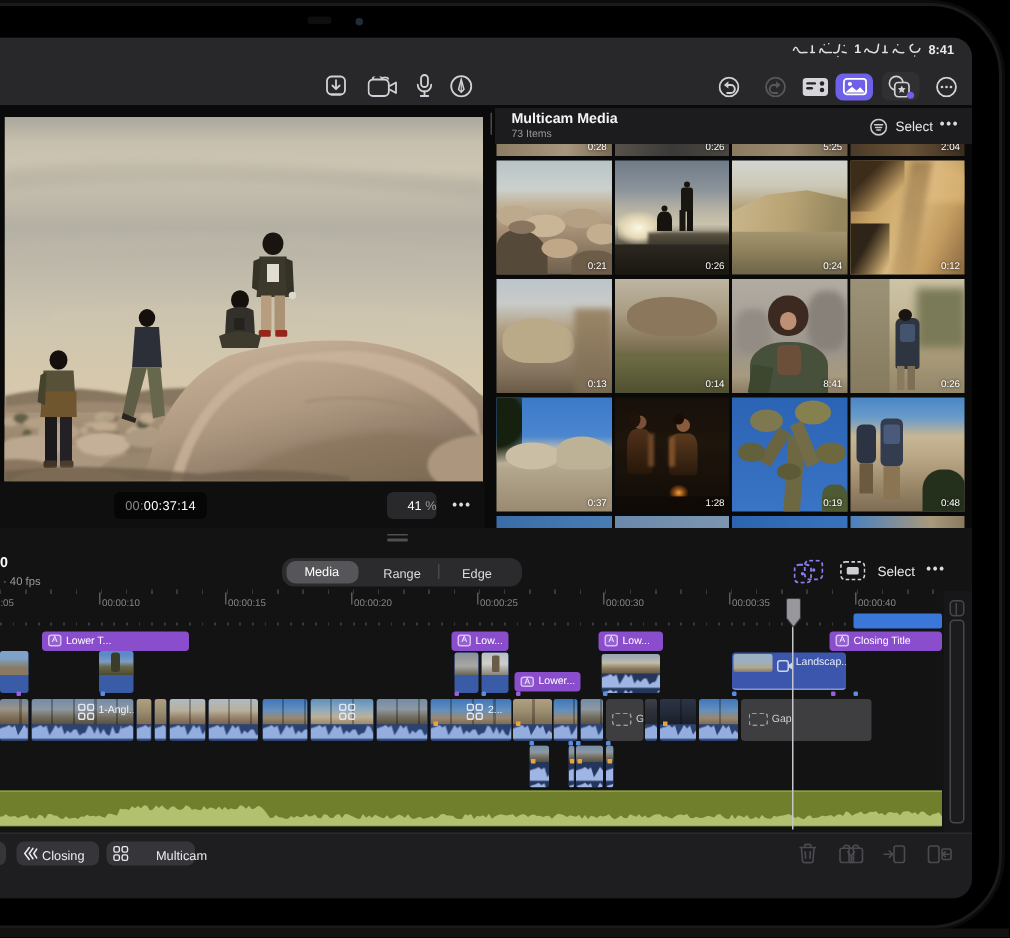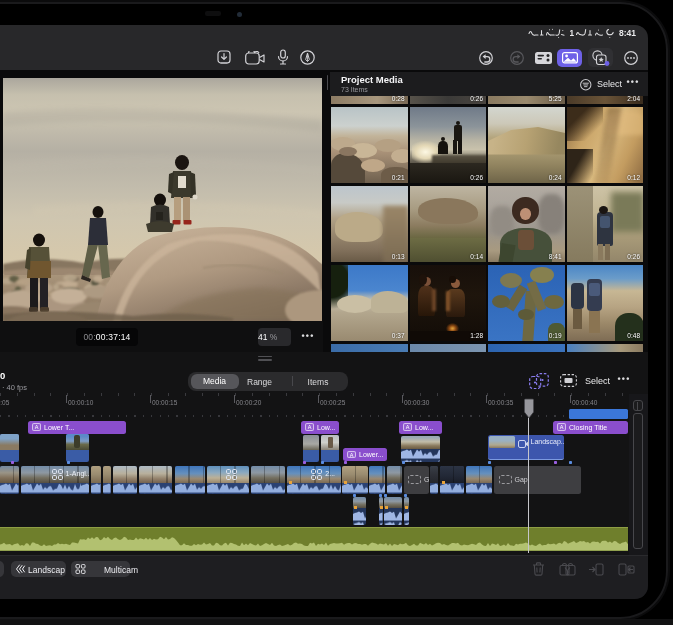--- a/index.html
+++ b/index.html
@@ -281,26 +281,26 @@
             <rect x="27" y="200" width="8" height="31" fill="#1c1a1c"></rect>
             <rect x="37" y="200" width="8" height="31" fill="#232125"></rect>
             <rect x="26" y="229" width="9" height="5" rx="1.5" fill="#403428"></rect>
             <rect x="37" y="229" width="9" height="5" rx="1.5" fill="#4a3c2c"></rect>
           </g>
           <path d="M0,243 L0,236 Q60,230 130,238 Q180,232 230,240 L230,243 Z" fill="#6e5f4c" opacity="0.8" filter="url(#bl2)"></path>
           <ellipse cx="45" cy="244" rx="40" ry="10" fill="#7c6a54" filter="url(#bl2)"></ellipse>
         </svg>
 <div class="a" style="left:0;top:321px;width:323px;height:31px;background:#0f0f10"></div>
 <div class="a" style="left:76px;top:328px;width:62px;height:18px;background:#060607;border-radius:4px;color:#fff;font-size:8.5px;line-height:18px;text-align:center;letter-spacing:.2px"><span style="color:#8a8a8e">00:</span>00:37:14</div>
-<div class="a" style="left:258px;top:328px;width:33px;height:18px;background:#29292c;border-radius:4px;font-size:8.5px;line-height:18px;text-align:left;color:#fff">41 <span style="color:#98989d">%</span></div>
+<div class="a" style="left:258px;top:328px;width:33px;height:18px;background:#29292c;border-radius:4px;font-size:8.5px;line-height:18px;text-align:right;color:#fff">41 <span style="color:#98989d">%</span></div>
 <div class="a dots3" style="left:297px;top:331px;width:22px;text-align:center">•••</div>
 <div class="a" style="left:326.5px;top:75px;width:1.5px;height:15px;background:#4a4a4e;border-radius:1px"></div>
 <div class="a" style="left:329.8px;top:75px;width:1.5px;height:15px;background:#4a4a4e;border-radius:1px"></div>
 <div class="a" style="left:330px;top:72px;width:318px;height:24px;background:#1c1c1e"></div>
-<div class="a" style="left:341px;top:74px;font-size:9.5px;font-weight:700;color:#f4f4f6">Project Media</div>
+<div class="a" style="left:341px;top:74px;font-size:9.5px;font-weight:700;color:#f4f4f6">Multicam Media</div>
 <div class="a" style="left:341px;top:86px;font-size:7px;color:#98989d">73 Items</div>
 <svg class="a" style="left:580px;top:79px" width="11.5" height="11.5" viewBox="0 0 12 12">
 <circle cx="6" cy="6" r="5.4" fill="none" stroke="#c9c9cd" stroke-width="1.1"></circle>
 <path d="M3.2 4.4 h5.6 M3.9 6.2 h4.2 M4.7 8 h2.6" stroke="#c9c9cd" stroke-width="1" stroke-linecap="round"></path>
         </svg>
 <div class="a" style="left:597px;top:79px;font-size:9px;color:#e8e8ea">Select</div>
 <div class="a dots3" style="left:625px;top:77px;width:16px;text-align:center">•••</div>
 <div class="cell" style="left:331px;top:96px;height:8px;background:linear-gradient(90deg,#8d7c64,#a8977e 60%,#7a6a55)">
           <span class="dur">0:28</span>
         </div>
@@ -421,22 +421,22 @@
         <div class="cell" style="left:409.5px;top:343.5px;height:8.5px;background:linear-gradient(90deg,#6b89ab,#7c95b0)"></div>
         <div class="cell" style="left:488px;top:343.5px;height:8.5px;background:linear-gradient(90deg,#2c64b0,#3a72bc)"></div>
         <div class="cell" style="left:566.5px;top:343.5px;height:8.5px;background:linear-gradient(90deg,#4a80c0,#a89a7c 70%,#8a7a60)"></div>
 <div class="a" style="left:0;top:352px;width:648px;height:203px;background:#131314"></div>
 <div class="a" style="left:258px;top:355.5px;width:14px;height:1.5px;background:#505054;border-radius:1px"></div>
 <div class="a" style="left:258px;top:359px;width:14px;height:1.5px;background:#505054;border-radius:1px"></div>
 <div class="a" style="left:0px;top:370px;font-size:9.5px;font-weight:700;color:#fff">0</div>
 <div class="a" style="left:2px;top:383px;font-size:7.5px;color:#9a9a9f">· 40 fps</div>
 <div class="a" style="left:188px;top:371.5px;width:160px;height:19px;background:#2b2b2d;border-radius:8px"></div>
 <div class="a" style="left:190.5px;top:373.5px;width:48px;height:15px;background:#56565a;border-radius:6px;color:#fff;font-size:8.5px;line-height:15px;text-align:center">Media</div>
-<div class="a seglab" style="left:247px;width:42px;text-align:left">Range</div>
-<div class="a seglab" style="left:297px;width:42px;text-align:center">Items</div>
+<div class="a seglab" style="left:247px;width:42px;text-align:center">Range</div>
+<div class="a seglab" style="left:297px;width:42px;text-align:center">Edge</div>
 <div class="a" style="left:291.5px;top:376px;width:1px;height:10px;background:#48484c"></div>
 <svg class="a" style="left:529px;top:372.5px" width="20" height="16" viewBox="0 0 20 16">
 <g fill="none" stroke="#8a7df0" stroke-width="1.2" stroke-dasharray="2.6 1.7">
 <rect x="0.7" y="3.5" width="11" height="12" rx="3"></rect>
 <rect x="7.5" y="0.7" width="11.8" height="12.5" rx="3"></rect>
 </g>
 <circle cx="6" cy="9.5" r="1.1" fill="#8a7df0"></circle>
           <circle cx="13.5" cy="7" r="1.1" fill="#8a7df0"></circle>
         </svg>
 <svg class="a" style="left:560px;top:374px" width="17" height="13" viewBox="0 0 17 13">
@@ -744,21 +744,21 @@
 <div class="a" style="left:0;top:555px;width:648px;height:44px;background:#1e1e21;border-top:1px solid #2a2a2d"></div>
 <div class="a" style="left:-6px;top:560.5px;width:10px;height:16.5px;background:#36363a;border-radius:5px"></div>
 <div class="a" style="left:11px;top:560.5px;width:54.5px;height:16.5px;background:#36363a;border-radius:5px"></div>
 <svg class="a" style="left:15px;top:564px" width="11" height="10" viewBox="0 0 11 10">
 <g fill="none" stroke="#ececf0" stroke-width="1" stroke-linecap="round">
 <path d="M4.5 1 L1.5 5 L4.5 9"></path>
             <path d="M7 1.5 L4.5 5 L7 8.5"></path>
             <path d="M9.5 2 L7.5 5 L9.5 8"></path>
           </g>
         </svg>
-<div class="a" style="left:28px;top:564.5px;font-size:8.5px;color:#ececf0">Landscap</div>
+<div class="a" style="left:28px;top:564.5px;font-size:8.5px;color:#ececf0">Closing</div>
 <div class="a" style="left:70.5px;top:560.5px;width:59px;height:16.5px;background:#36363a;border-radius:5px"></div>
 <svg class="a" style="left:75px;top:564px" width="11" height="10" viewBox="0 0 11 11">
 <g fill="none" stroke="#ececf0" stroke-width="1">
             <rect x="0.5" y="0.5" width="4" height="4" rx="1.2"></rect>
             <rect x="6.5" y="0.5" width="4" height="4" rx="1.2"></rect>
             <rect x="0.5" y="6.5" width="4" height="4" rx="1.2"></rect>
             <rect x="6.5" y="6.5" width="4" height="4" rx="1.2"></rect>
           </g>
         </svg>
 <div class="a" style="left:104px;top:564.5px;font-size:8.5px;color:#ececf0">Multicam</div>

